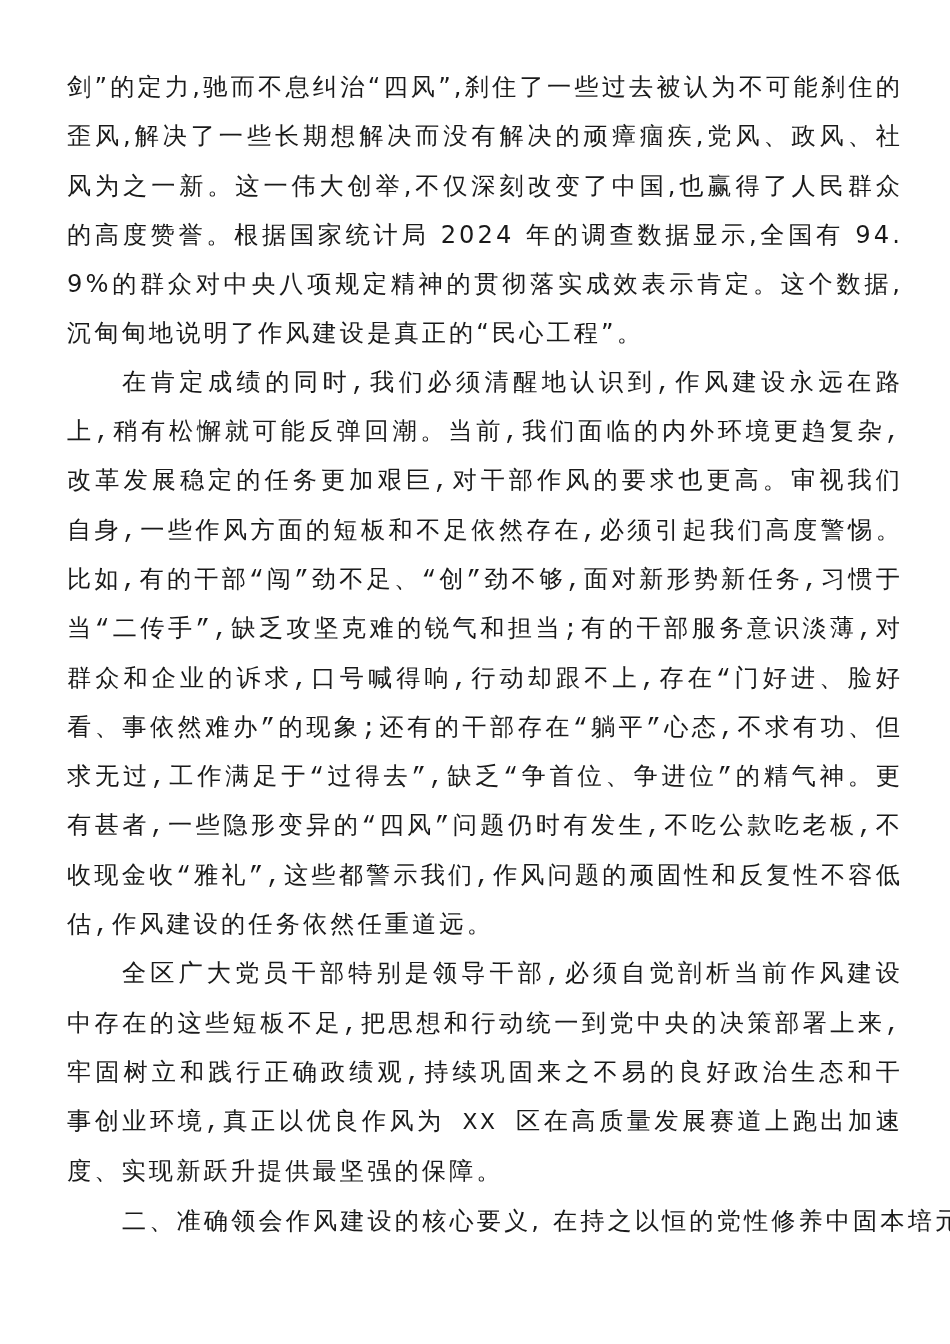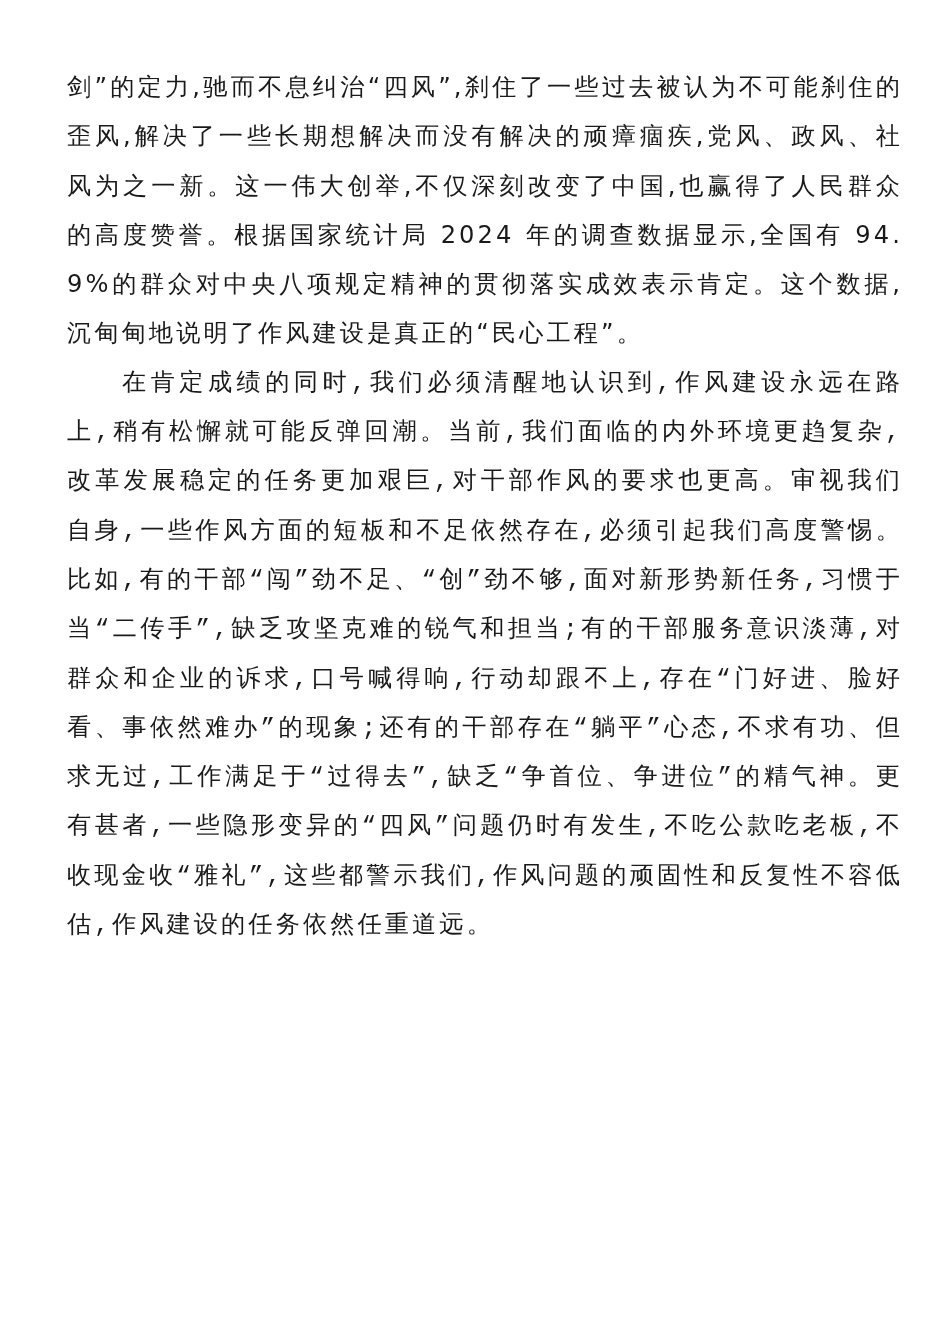--- a/index.html
+++ b/index.html
@@ -42,13 +42,15 @@
       text-indent: 55px;
       white-space: nowrap;
     }
   </style>
 </head>
 <body>
 
 <div class="page">
   <p class="para">剑”的定力,驰而不息纠治“四风”,刹住了一些过去被认为不可能刹住的歪风,解决了一些长期想解决而没有解决的顽瘴痼疾,党风、政风、社风为之一新。这一伟大创举,不仅深刻改变了中国,也赢得了人民群众的高度赞誉。根据国家统计局 2024 年的调查数据显示,全国有 94.9%的群众对中央八项规定精神的贯彻落实成效表示肯定。这个数据,沉甸甸地说明了作风建设是真正的“民心工程”。</p>
   <p class="para indent">在肯定成绩的同时,我们必须清醒地认识到,作风建设永远在路上,稍有松懈就可能反弹回潮。当前,我们面临的内外环境更趋复杂,改革发展稳定的任务更加艰巨,对干部作风的要求也更高。审视我们自身,一些作风方面的短板和不足依然存在,必须引起我们高度警惕。比如,有的干部“闯”劲不足、“创”劲不够,面对新形势新任务,习惯于当“二传手”,缺乏攻坚克难的锐气和担当;有的干部服务意识淡薄,对群众和企业的诉求,口号喊得响,行动却跟不上,存在“门好进、脸好看、事依然难办”的现象;还有的干部存在“躺平”心态,不求有功、但求无过,工作满足于“过得去”,缺乏“争首位、争进位”的精气神。更有甚者,一些隐形变异的“四风”问题仍时有发生,不吃公款吃老板,不收现金收“雅礼”,这些都警示我们,作风问题的顽固性和反复性不容低估,作风建设的任务依然任重道远。</p>
+  <p class="para indent">全区广大党员干部特别是领导干部,必须自觉剖析当前作风建设中存在的这些短板不足,把思想和行动统一到党中央的决策部署上来,牢固树立和践行正确政绩观,持续巩固来之不易的良好政治生态和干事创业环境,真正以优良作风为 XX 区在高质量发展赛道上跑出加速度、实现新跃升提供最坚强的保障。</p>
+  <p class="heading">二、准确领会作风建设的核心要义, 在持之以恒的党性修养中固本培元</p>
 </div>
 
 </body></html>

